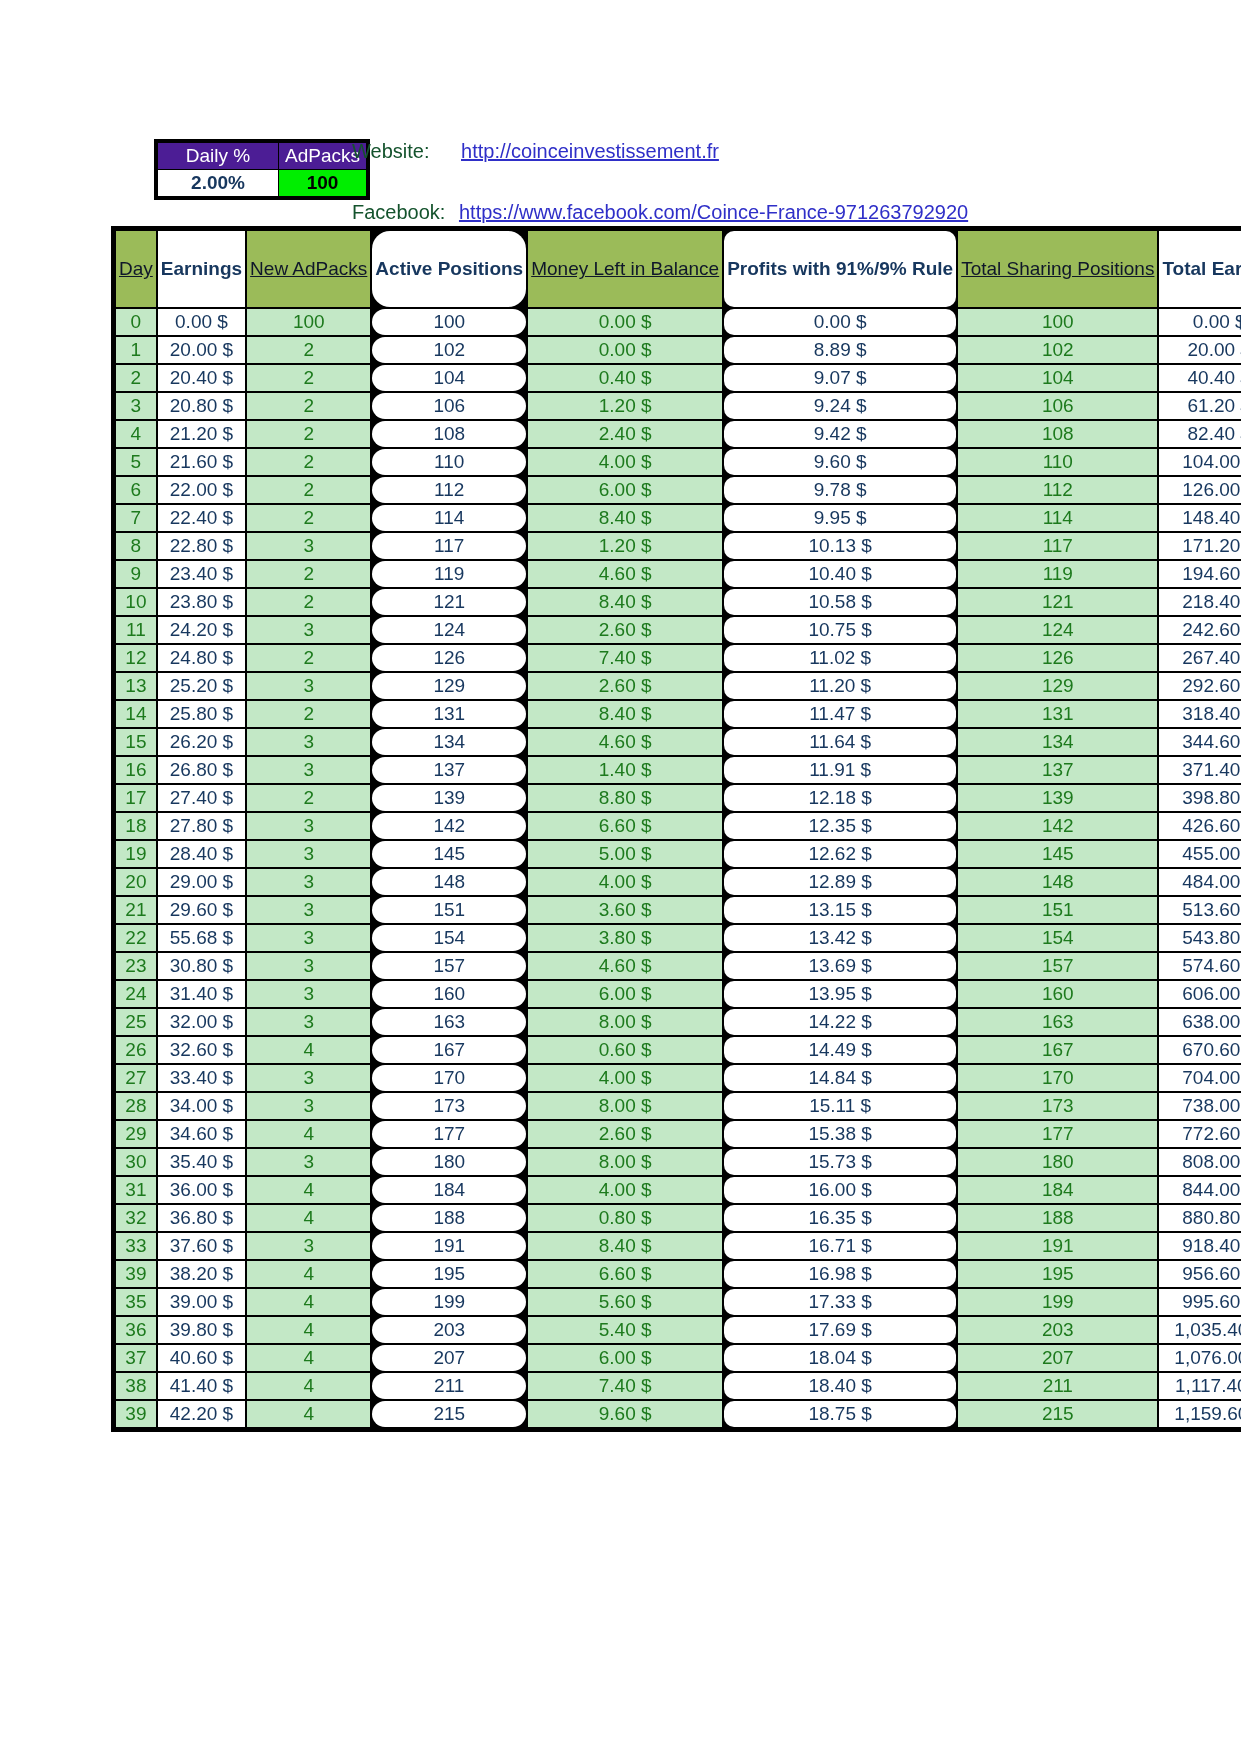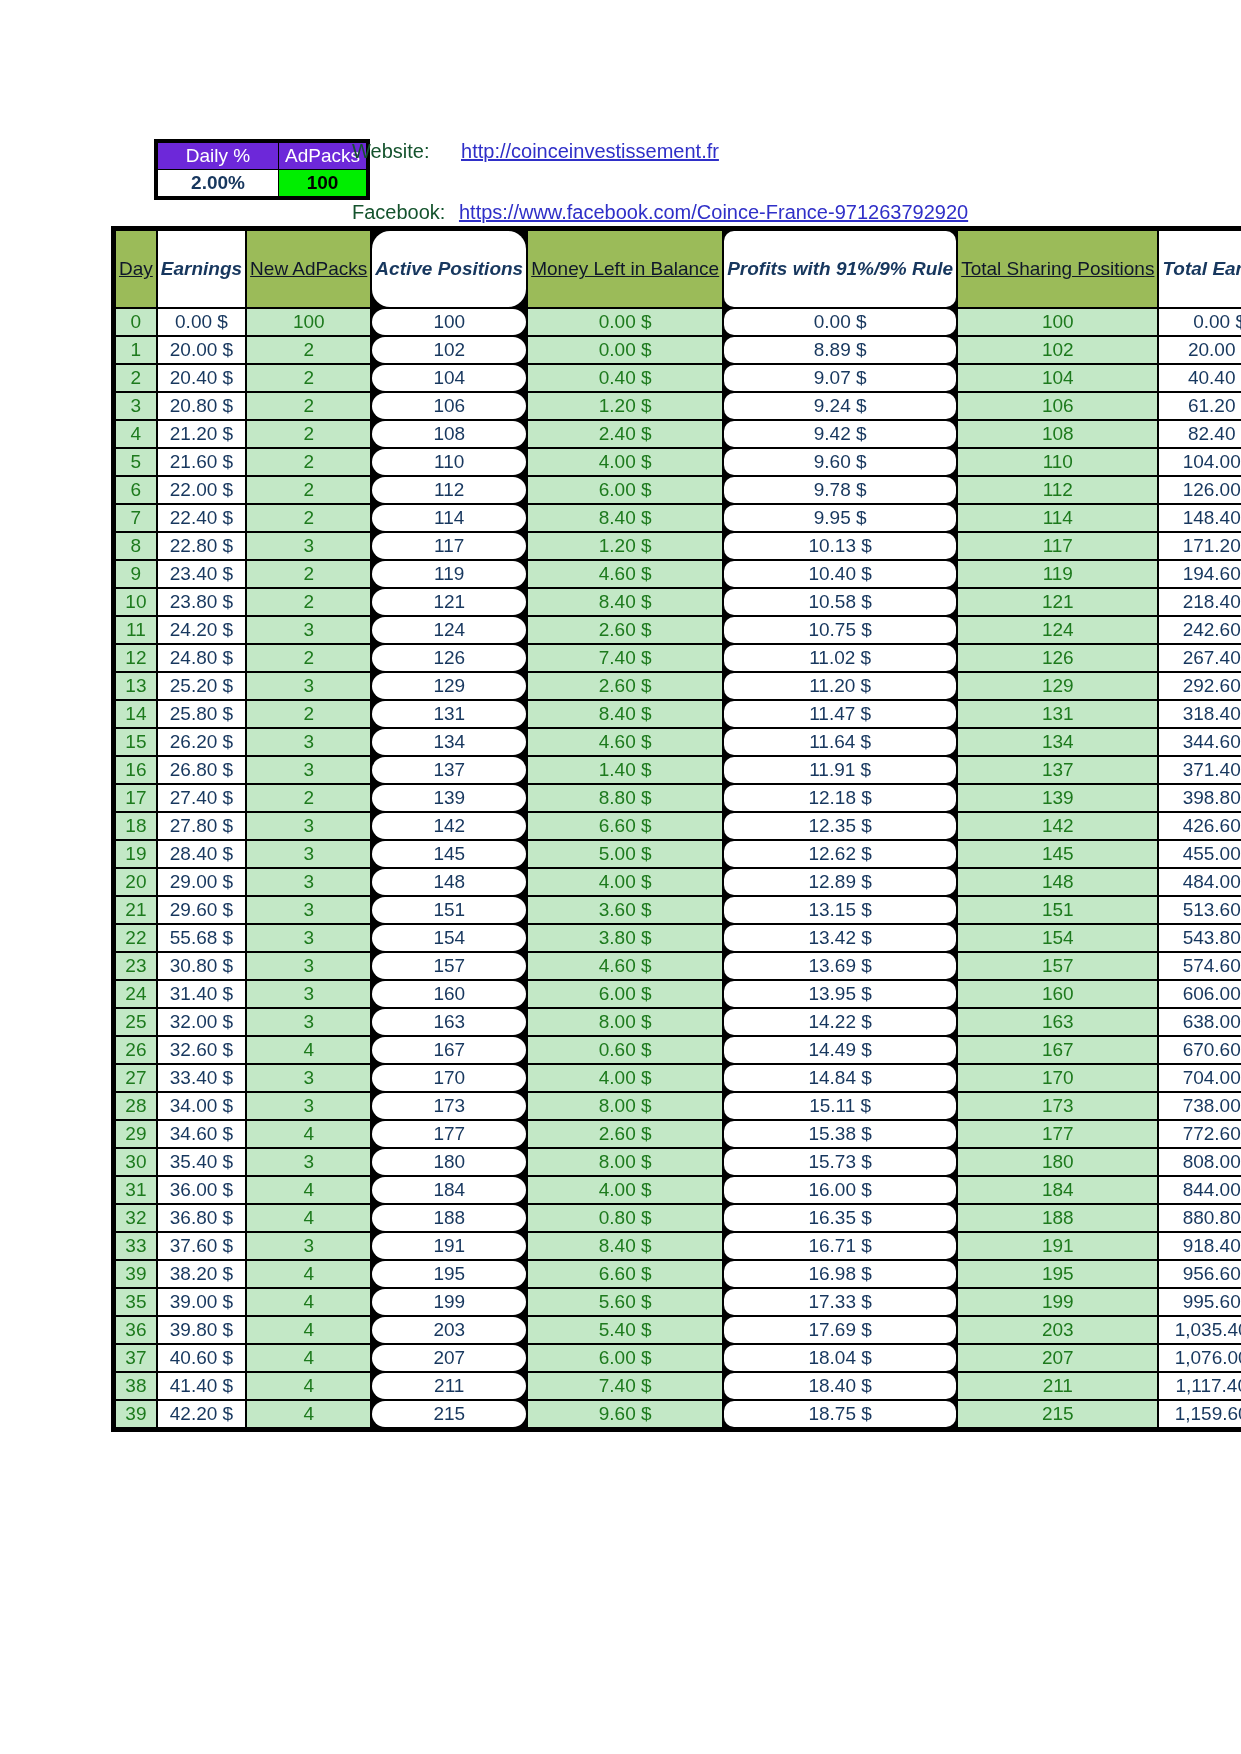--- a/index.html
+++ b/index.html
@@ -19,21 +19,21 @@
   }
   .param-box table{border-collapse:collapse;}
   .param-box td{
     border:1px solid #000000;
     height:26px;
     font-size:19px;
     text-align:center;
     vertical-align:middle;
     padding:0 6px;
   }
-  .ph{background:#6d28d9;color:#ffffff;font-weight:400;}
+  .ph{background:#4c1d95;color:#ffffff;font-weight:400;}
   .ph.dp{width:108px;}
   .ph.ap{width:68px;}
   .pv-pct{background:#ffffff;color:#17375E;font-weight:bold;}
   .pv-packs{background:#00EE00;color:#000000;font-weight:bold;}
 
   
   .linkline{
     position:absolute;
     font-size:20px;
     color:#000000;
@@ -68,21 +68,21 @@
     line-height:1.05;
   }
   table.grid thead th{
     height:72px;
     font-size:19px;
     line-height:1.12;
     padding:2px 3px;
   }
   
   th.h-olive{background:#9BBB59;color:#0f172a;font-weight:400;text-decoration:underline;}
-  th.h-white{background:#ffffff;color:#17375E;font-weight:bold;font-style:italic;}
+  th.h-white{background:#ffffff;color:#17375E;font-weight:bold;}
 
   
   td.c-green{background:#C3E8C6;color:#1D7A1D;font-weight:normal;}
   td.c-white{background:#ffffff;color:#17375E;font-weight:normal;}
 
   
   .w-day{width:38px;}
   .w-earn{width:110px;}
   .w-new{width:74px;}
   .w-act{width:90px;border-radius:18px;}

